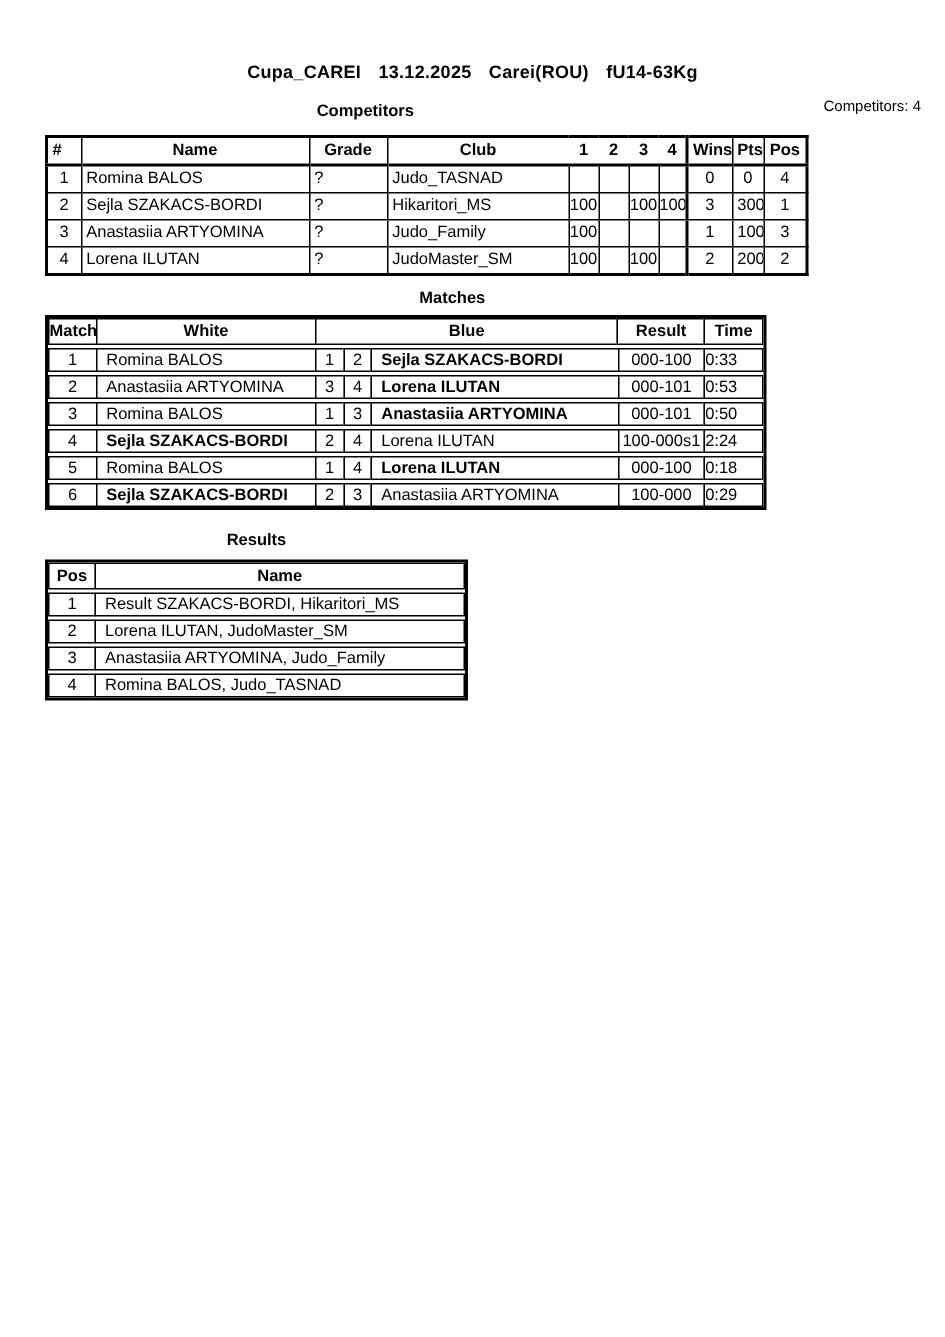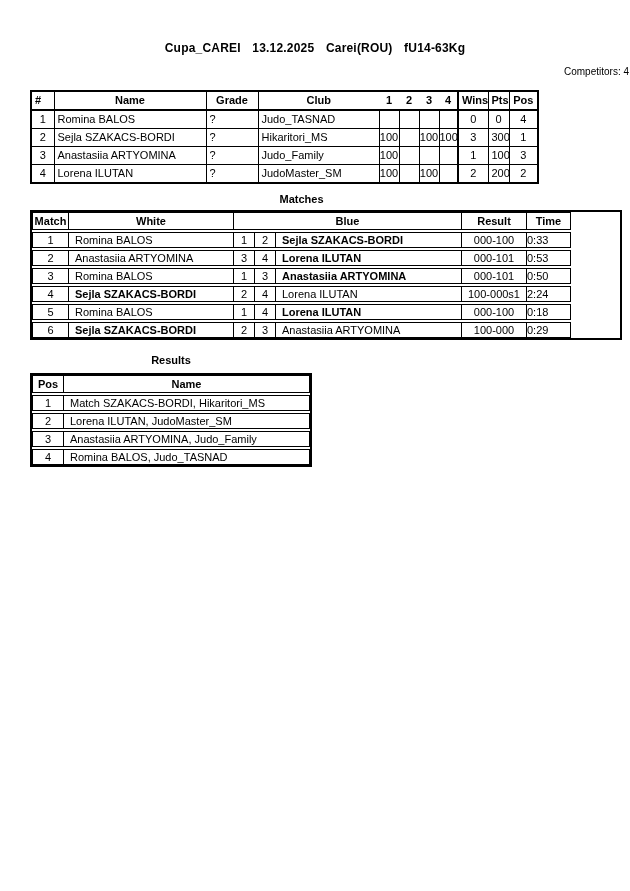--- a/index.html
+++ b/index.html
@@ -12,21 +12,21 @@
 
   .title{
     position:absolute;top:41px;left:0;width:630px;
     text-align:center;font-size:12px;font-weight:bold;
     word-spacing:8px;letter-spacing:0.2px;white-space:nowrap;
   }
   .sec-label{position:absolute;font-size:11px;font-weight:bold;text-align:center;}
   #competitors-label{top:68px;left:30px;width:427px;}
   #matches-label{top:193px;left:30px;width:543px;}
   #results-label{top:354px;left:30px;width:282px;}
-  .count{position:absolute;top:66px;right:1px;font-size:10px;}
+  .count{position:absolute;top:66px;right:16px;font-size:10px;}
 
   
   table.ctable{
     position:absolute;left:30px;top:90px;width:507px;
     border-collapse:collapse;table-layout:fixed;
     border:2px solid #000;font-size:11px;
   }
   .ctable th,.ctable td{
     border:1px solid #000;height:17px;line-height:17px;
     padding:0 3px;white-space:nowrap;overflow:hidden;
@@ -36,21 +36,21 @@
   .ctable thead th.col-club{border-right-style:none;margin-left:46px;}
   .ctable thead th.col-c1,.ctable thead th.col-c2,.ctable thead th.col-c3{border-left-style:none;border-right-style:none;}
   .ctable thead th.col-c4{border-left-style:none;}
   .ctable th.col-wins,.ctable td.col-wins{border-left:2px solid #000;}
   .ctable td{text-align:center;}
   .ctable td.col-name,.ctable td.col-club,.ctable td.col-grade{text-align:left;}
   .ctable td.col-c1,.ctable td.col-c2,.ctable td.col-c3,.ctable td.col-c4{padding:0;text-align:center;}
 
   
   .boxtable{position:absolute;background:#fff;border:2px solid #000;box-sizing:border-box;}
-  #matches-table{left:30px;top:210px;width:592px;}
+  #matches-table{left:30px;top:210px;width:481px;}
   #results-table{left:30px;top:373px;width:282px;}
   .brow{display:flex;margin-top:2px;height:16px;font-size:11px;}
   .brow.bhead{margin-top:0;height:18px;}
   .bcell{
     box-sizing:border-box;border:1px solid #000;height:16px;line-height:14px;
     white-space:nowrap;overflow:hidden;background:#fff;
   }
   .brow.bhead .bcell{height:18px;line-height:16px;font-weight:bold;text-align:center;padding:0;}
   .bcell + .bcell{margin-left:-1px;}
   .bold{font-weight:bold;}
@@ -67,20 +67,21 @@
   .rc-pos{width:32px;text-align:center;}
   .rc-name{width:247px;padding:0 0 0 6px;}
 </style>
 </head>
 <body>
 
 <div class="page">
 
   <div class="title">Cupa_CAREI 13.12.2025 Carei(ROU) fU14-63Kg</div>
 
+  <div class="sec-label" id="competitors-label">Competitors</div>
   <div class="count">Competitors: 4</div>
 
   <table class="ctable">
     <colgroup>
       <col style="width:23px">
         <col style="width:152px">
         <col style="width:52px">
         <col style="width:121px">
       <col style="width:20px">
         <col style="width:20px">
@@ -232,21 +233,21 @@
   <div class="sec-label" id="results-label">Results</div>
 
   <div class="boxtable" id="results-table">
     <div class="brow bhead">
       <div class="bcell rc-pos">Pos</div>
       <div class="bcell rc-name">Name</div>
     </div>
     <div id="results-body">
         <div class="brow">
           <div class="bcell rc-pos">1</div>
-          <div class="bcell rc-name">Match SZAKACS-BORDI, Hikaritori_MS</div>
+          <div class="bcell rc-name">Result SZAKACS-BORDI, Hikaritori_MS</div>
         </div>
         <div class="brow">
           <div class="bcell rc-pos">2</div>
           <div class="bcell rc-name">Lorena ILUTAN, JudoMaster_SM</div>
         </div>
         <div class="brow">
           <div class="bcell rc-pos">3</div>
           <div class="bcell rc-name">Anastasiia ARTYOMINA, Judo_Family</div>
         </div>
         <div class="brow">

